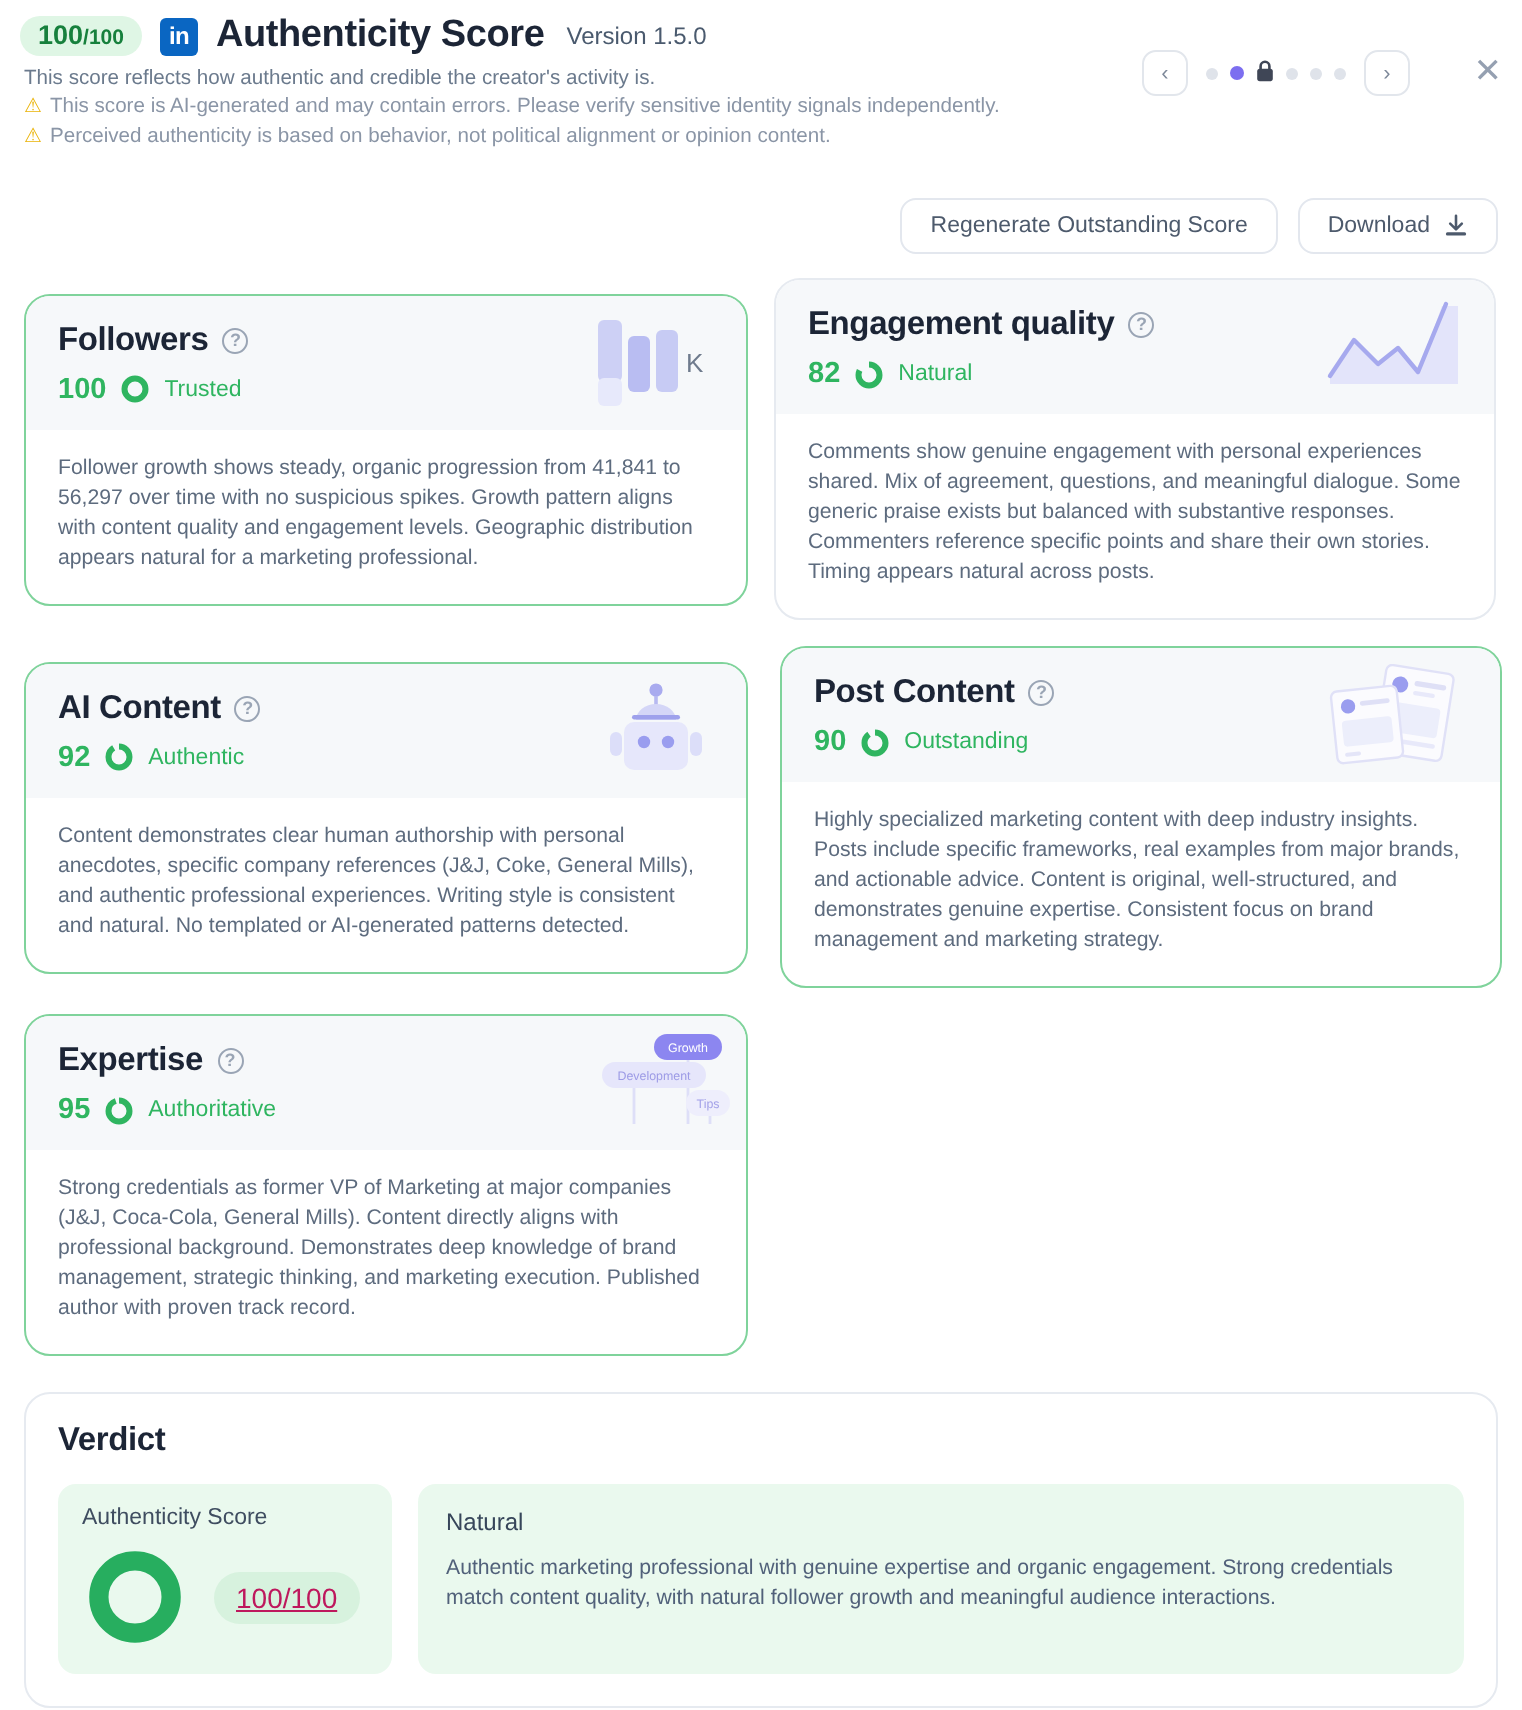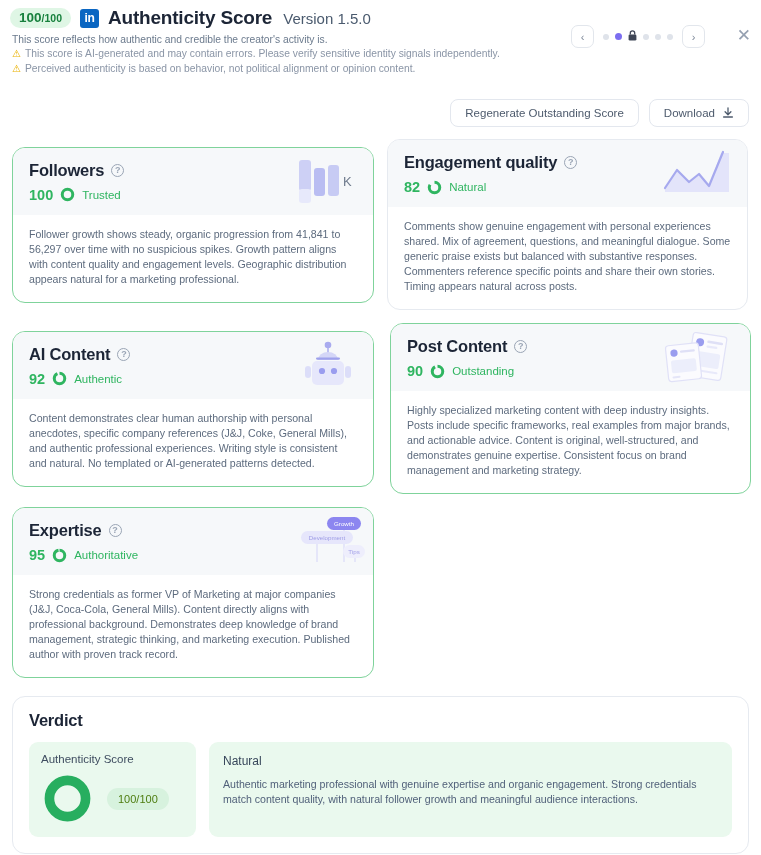--- a/index.html
+++ b/index.html
@@ -24,21 +24,21 @@
   }
   .score-pill .denom { font-size: 10.5px; font-weight: 700; }
   .li-logo {
     width: 19px; height: 19px; border-radius: 3px;
     background: #0a66c2; color: #fff;
     font-size: 12px; font-weight: 700; line-height: 19px;
     text-align: center; letter-spacing: -0.4px;
     font-family: "Liberation Sans", sans-serif;
   }
   .app-title { font-size: 19px; font-weight: 700; color: #1c2536; letter-spacing: -0.2px; }
-  .app-version { font-size: 15px; color: #4a5a6e; margin-left: 2px; }
+  .app-version { font-size: 12px; color: #4a5a6e; margin-left: 2px; }
 
   .subtitle { font-size: 10.3px; color: #6b7a8d; margin: 5px 0 0 2px; }
   .warn-row { display: flex; align-items: flex-start; gap: 4px; margin-top: 3px; margin-left: 2px; }
   .warn-icon { color: #eab308; font-size: 10px; line-height: 12px; }
   .warn-text { font-size: 10.3px; color: #8a95a6; line-height: 12px; }
 
   
   .pager-wrap { position: absolute; right: 56px; top: 25px; display: flex; align-items: center; gap: 9px; }
   .pg-btn {
     width: 23px; height: 23px; border: 1px solid #e2e6ec; border-radius: 7px;
@@ -93,22 +93,22 @@
   }
   .verdict h2 { font-size: 16.5px; font-weight: 700; color: #1c2536; letter-spacing: -0.2px; }
   .verdict-row { display: flex; gap: 13px; margin-top: 12px; align-items: stretch; }
   .v-score {
     background: #eaf9ee; border-radius: 9px; width: 167px;
     padding: 11px 12px 12px 12px;
   }
   .v-score-label { font-size: 11.5px; color: #3f4d60; }
   .v-score-body { display: flex; align-items: center; gap: 13px; margin-top: 7px; }
   .v-pill {
-    background: #d7f2de; color: #4d7c0f; border-radius: 999px;
-    font-size: 11px; padding: 5px 11px; font-weight: 400;
+    background: #d7f2de; color: #be185d; border-radius: 999px;
+    font-size: 14px; padding: 5px 11px; font-weight: 400; text-decoration: underline;
   }
   .v-text {
     background: #eaf9ee; border-radius: 9px; flex: 1; padding: 12px 14px;
   }
   .v-text h4 { font-size: 12px; font-weight: 400; color: #37465a; }
   .v-text p { font-size: 10.6px; line-height: 15px; color: #51617a; margin-top: 9px; }
 </style>
 </head>
 <body>
 

